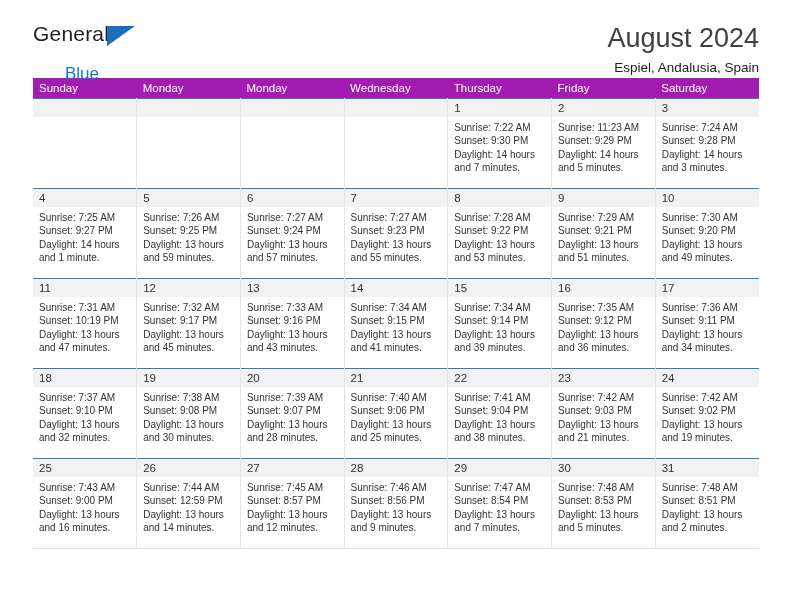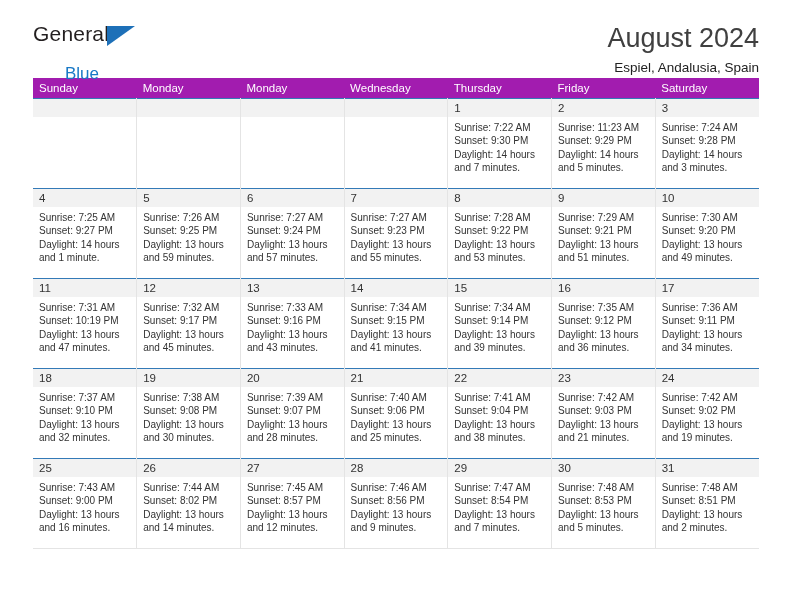--- a/index.html
+++ b/index.html
@@ -403,21 +403,21 @@
               <div class="line">Sunrise: 7:43 AM</div>
               <div class="line">Sunset: 9:00 PM</div>
               <div class="line">Daylight: 13 hours</div>
               <div class="line">and 16 minutes.</div>
             </div>
           </td>
           <td>
             <div class="daynum">26</div>
             <div class="cell-body">
               <div class="line">Sunrise: 7:44 AM</div>
-              <div class="line">Sunset: 8:02 PM</div>
+              <div class="line">Sunset: 12:59 PM</div>
               <div class="line">Daylight: 13 hours</div>
               <div class="line">and 14 minutes.</div>
             </div>
           </td>
           <td>
             <div class="daynum">27</div>
             <div class="cell-body">
               <div class="line">Sunrise: 7:45 AM</div>
               <div class="line">Sunset: 8:57 PM</div>
               <div class="line">Daylight: 13 hours</div>

